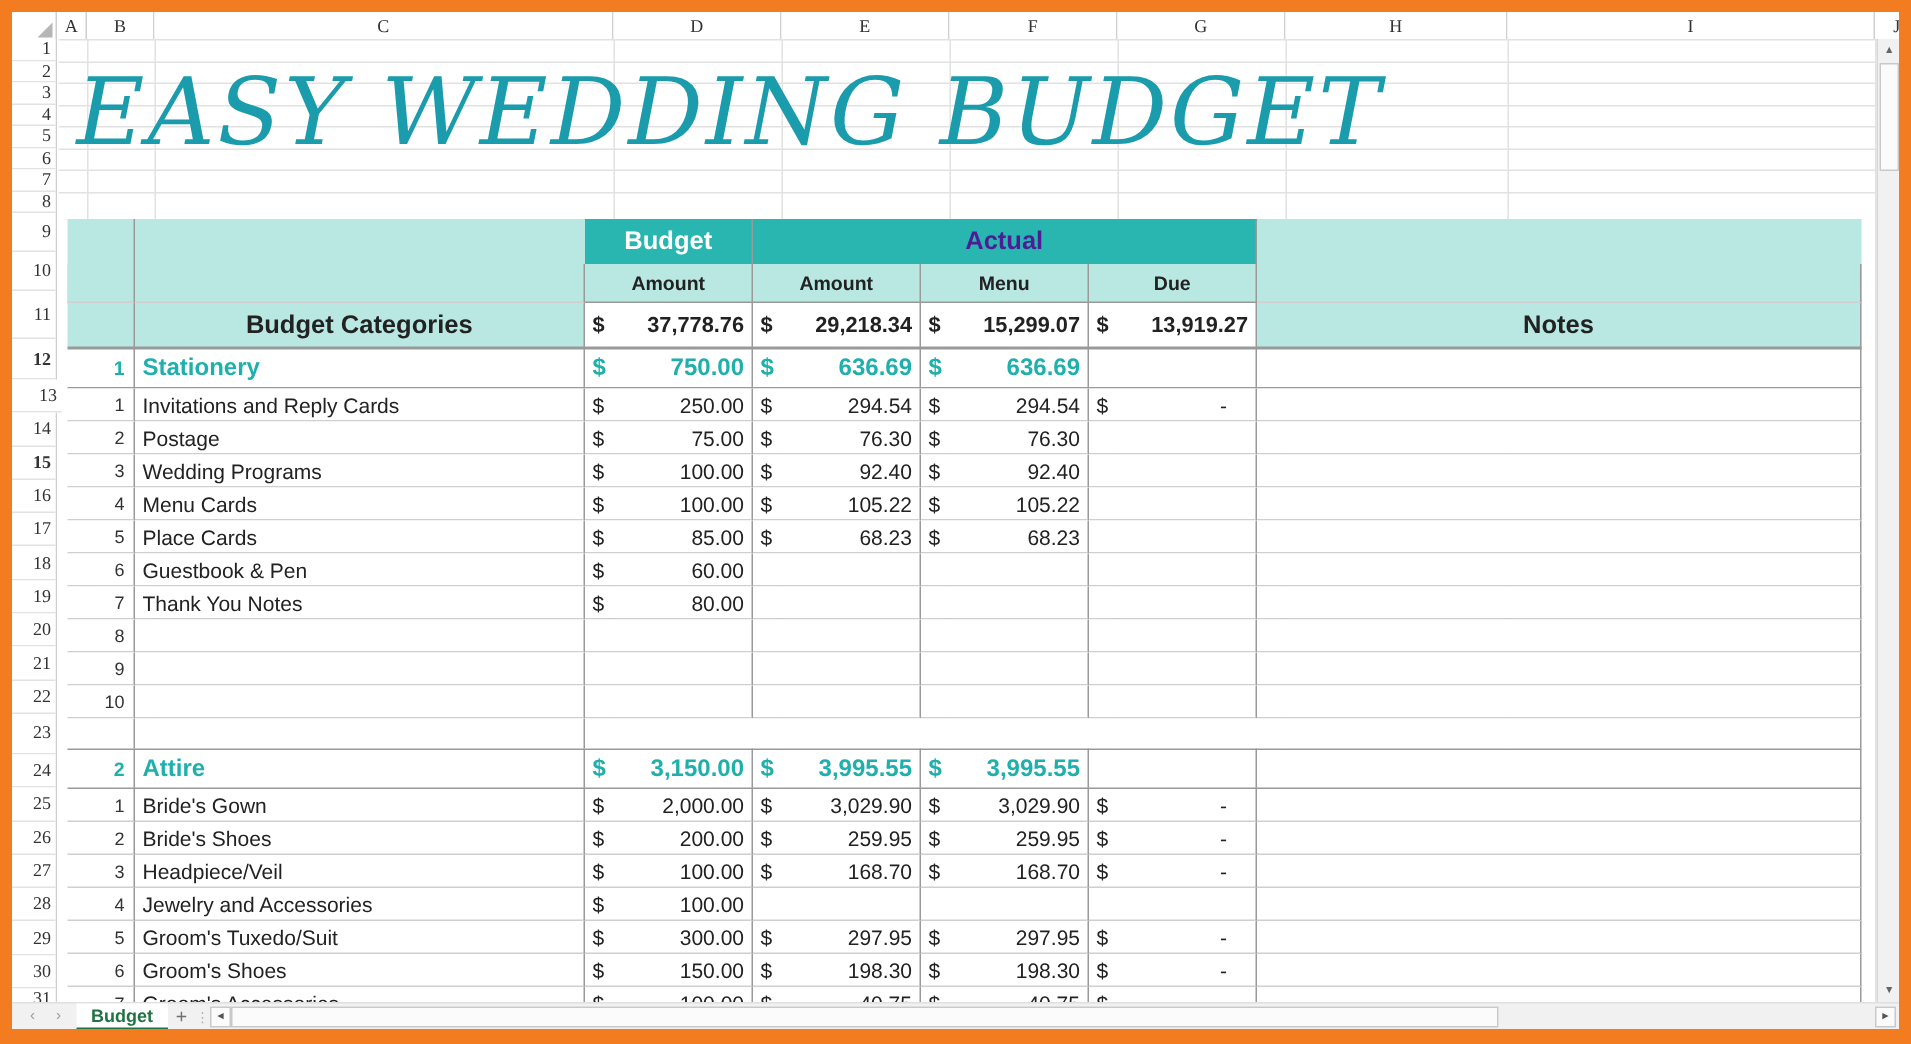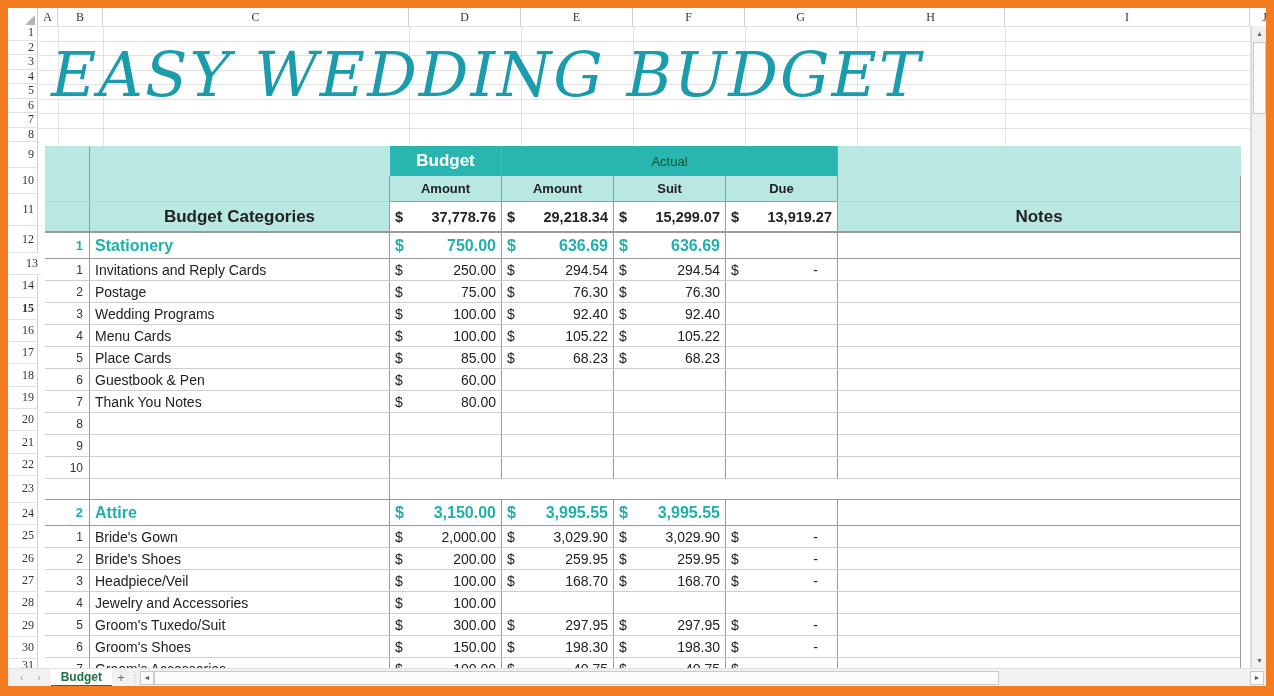--- a/index.html
+++ b/index.html
@@ -127,22 +127,22 @@
   
   .hdr-band { height: 30px; }
   .band-budget {
     background: #29b6b0; color: #fff;
     font-weight: bold; font-size: 17px;
     justify-content: center;
     border-right: 1px solid #9a9a9a;
     border-bottom: none;
   }
   .band-actual {
-    background: #29b6b0; color: #14532d;
-    font-weight: normal; font-size: 13px;
+    background: #29b6b0; color: #4c1d95;
+    font-weight: bold; font-size: 17px;
     justify-content: center;
     border-bottom: none;
   }
   .band-blank {
     background: #b9e8e3;
     border-right: none; border-bottom: none;
   }
   .band-left-blank {
     background: #b9e8e3;
     border-right: 1px solid #9a9a9a;
@@ -308,21 +308,21 @@
         <div class="rh" style="height: 14.5px;">2</div>
         <div class="rh" style="height: 14.5px;">3</div>
         <div class="rh" style="height: 14.5px;">4</div>
         <div class="rh" style="height: 14.5px;">5</div>
         <div class="rh" style="height: 14.5px;">6</div>
         <div class="rh" style="height: 14.5px;">7</div>
         <div class="rh" style="height: 14.5px;">8</div>
         <div class="rh" style="height: 26px;">9</div>
         <div class="rh" style="height: 26px;">10</div>
         <div class="rh" style="height: 32px;">11</div>
-        <div class="rh" style="height: 27px;">12</div>
+        <div class="rh" style="height: 27px; font-weight: bold;">12</div>
         <div class="rh" style="height: 22.3px; padding-left: 30px;">13</div>
         <div class="rh" style="height: 22.3px;">14</div>
         <div class="rh" style="height: 22.3px; font-weight: bold;">15</div>
         <div class="rh" style="height: 22.3px;">16</div>
         <div class="rh" style="height: 22.3px;">17</div>
         <div class="rh" style="height: 22.3px;">18</div>
         <div class="rh" style="height: 22.3px;">19</div>
         <div class="rh" style="height: 22.3px;">20</div>
         <div class="rh" style="height: 22.3px;">21</div>
         <div class="rh" style="height: 22.3px;">22</div>
@@ -373,21 +373,21 @@
         <div class="trow subhdr">
           <div class="cell c-num subhdr" style="background:#b9e8e3"></div>
           <div class="cell c-name subhdr" style="background:#b9e8e3;border-right:1px solid #9a9a9a"></div>
           <div class="cell c-bud subhdr subhdr-seam">
             <span class="lbl">Amount</span>
           </div>
           <div class="cell c-act subhdr subhdr-seam">
             <span class="lbl">Amount</span>
           </div>
           <div class="cell c-paid subhdr subhdr-seam">
-            <span class="lbl">Suit</span>
+            <span class="lbl">Menu</span>
           </div>
           <div class="cell c-due subhdr subhdr-seam">
             <span class="lbl">Due</span>
           </div>
           <div class="cell c-notes subhdr" style="background:#b9e8e3"></div>
         </div>
 
         <div class="trow totrow">
           <div class="cell c-num catcell"></div>
           <div class="cell c-name catcell">Budget Categories</div>

